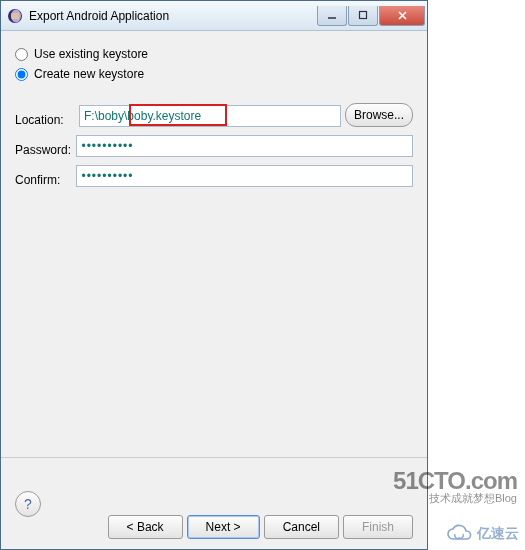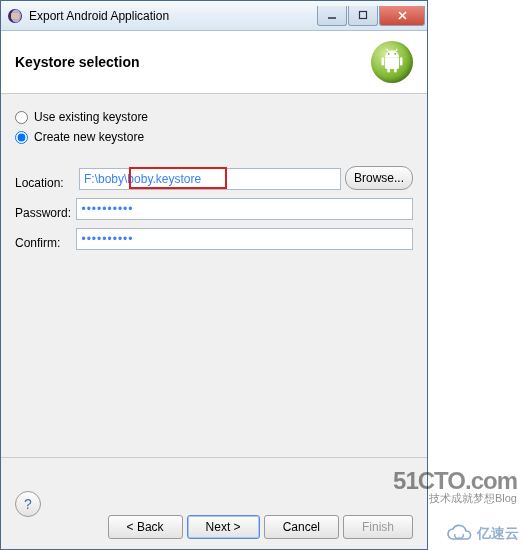--- a/index.html
+++ b/index.html
@@ -125,21 +125,21 @@
       width: 64px;
       font-size: 12px;
       color: #000;
     }
     .text-input {
       height: 22px;
       border: 1px solid #aabccb;
       background: #fff;
       padding: 2px 4px;
       font-size: 12px;
-      color: #3b82f6;
+      color: #0f766e;
       position: relative;
     }
     .location-input-wrap {
       position: relative;
       flex: 1;
       margin-right: 4px;
     }
     .location-input {
       width: 100%;
     }
@@ -272,37 +272,20 @@
         </div>
         <div class="win-btn close">
           <svg width="11" height="11">
               <line x1="2" y1="2" x2="9" y2="9" stroke="#fff" stroke-width="1.6"></line>
               <line x1="9" y1="2" x2="2" y2="9" stroke="#fff" stroke-width="1.6"></line>
             </svg>
         </div>
       </div>
     </div>
 
-    <div class="header-band">
-      <div class="header-title">Keystore selection</div>
-      <div class="android-icon">
-        <svg width="28" height="28" viewBox="0 0 24 24">
-          <path fill="#ffffff" d="M6 8a6 6 0 0 1 12 0v0H6z"></path>
-          <rect x="6" y="8" width="12" height="10" rx="1.5" fill="#ffffff"></rect>
-          <rect x="3" y="8" width="2.2" height="7" rx="1.1" fill="#ffffff"></rect>
-          <rect x="18.8" y="8" width="2.2" height="7" rx="1.1" fill="#ffffff"></rect>
-          <rect x="8" y="17" width="2.2" height="4" rx="1.1" fill="#ffffff"></rect>
-          <rect x="13.8" y="17" width="2.2" height="4" rx="1.1" fill="#ffffff"></rect>
-          <circle cx="9.2" cy="5" r="0.8" fill="#6ea51f"></circle>
-          <circle cx="14.8" cy="5" r="0.8" fill="#6ea51f"></circle>
-          <line x1="7.5" y1="0.8" x2="9" y2="2.8" stroke="#ffffff" stroke-width="1"></line>
-          <line x1="16.5" y1="0.8" x2="15" y2="2.8" stroke="#ffffff" stroke-width="1"></line>
-        </svg>
-      </div>
-    </div>
 
     <div class="content">
 
       <label class="radio-row">
         <input type="radio" name="ks" style="">
         <span>Use existing keystore</span>
       </label>
 
       <label class="radio-row">
         <input type="radio" name="ks" checked="" style="">

